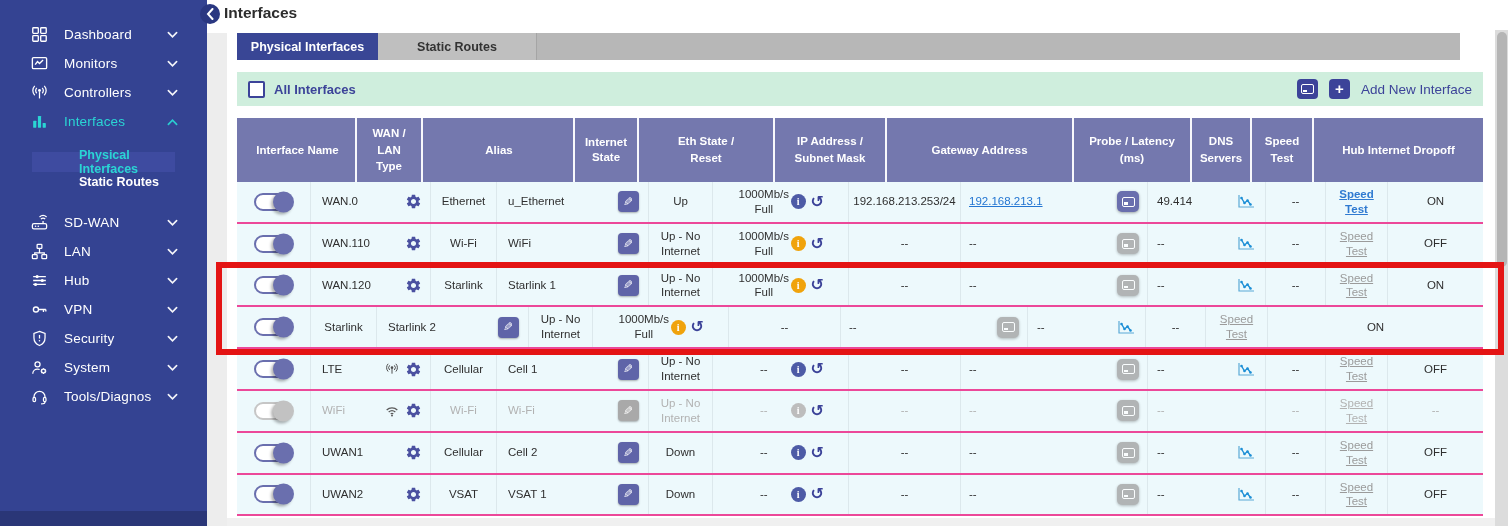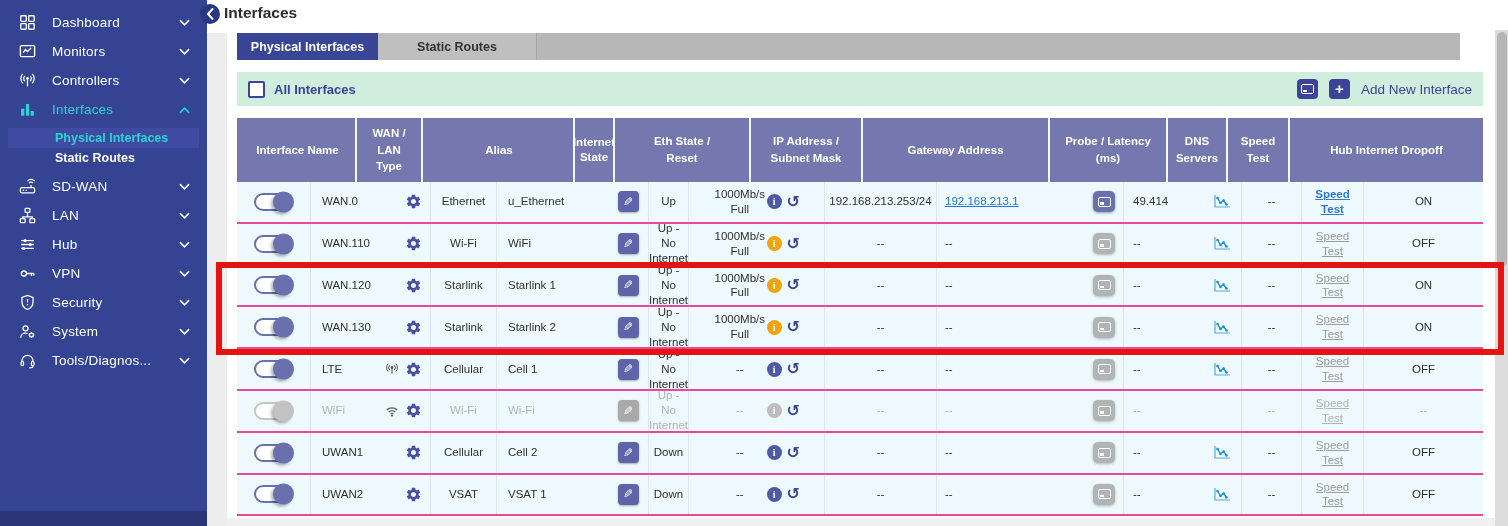--- a/index.html
+++ b/index.html
@@ -1,18 +1,18 @@
 <!DOCTYPE html>
 <html style="--sidebar-bg: #344392; --accent: #2ad5d4; --indigo: #3c4399; --header-purple: #7478ae; --row-bg: #edf9fc; --green-bar: #cfeedd; --warn: #f0a30c; --info-blue: #4d5ba6; --link-blue: #2476d2; --red: #e41414; --tab-active: #394695; --toggle: #6a6fae;"><head>
 <meta charset="utf-8">
 <style>
   html,body{margin:0;padding:0}
   body{width:1508px;height:526px;position:relative;overflow:hidden;background:#fff;
        font-family:"Liberation Sans","DejaVu Sans",sans-serif;}
-  ul{list-style:none;margin:4px;padding:0}
+  ul{list-style:none;margin:16px;padding:0}
   button{font-family:inherit}
 
   
   .sidebar{position:absolute;left:0;top:0;width:207px;height:526px;background:var(--sidebar-bg,#344392);color:#fff;z-index:5}
   .nav{padding-top:4px}
   .nav-row{display:flex;align-items:center;height:29px;padding:0 13px 0 14px;gap:15px;cursor:pointer;font-size:13.5px;font-weight:500;letter-spacing:.2px}
   .nav-ic{width:19px;height:19px;color:#fff;flex:none}
   .nav-label{flex:1;white-space:nowrap;overflow:hidden}
   .chev{width:11px;height:8px;color:#fff;opacity:.95;flex:none}
   .nav-row.active{color:var(--accent,#2ad5d4)}
@@ -51,21 +51,21 @@
   .hcell:last-child{border-right:none}
   .trow{display:flex;height:41.8px;background:var(--row-bg,#edf9fc);border-bottom:2px solid #ec4899;box-sizing:border-box}
   .cell{display:flex;align-items:center;border-right:1px solid #dce8ec;box-sizing:border-box;padding:0 8px;font-size:11.5px;color:#2f2f2f}
   .cell:last-child{border-right:none}
   .center{justify-content:center;text-align:center}
   .between{justify-content:space-between}
   .col-0{width:74px;justify-content:center}
   .col-1{width:120px;padding:0 8px 0 11px}
   .col-2{width:66px;padding:0 10px}
   .col-3{width:152px;padding:0 9px 0 11px}
-  .col-4{width:40px;padding:0 3px;line-height:1.3}
+  .col-4{width:64px;padding:0 3px;line-height:1.3}
   .col-5{width:136px;padding:0 24px}
   .col-6{width:112px;padding:0 3px}
   .col-7{width:187px;padding:0 8px}
   .col-8{width:118px;padding:0 9px}
   .col-9{width:60px}
   .col-10{width:62px;padding:0 2px}
   .col-11{flex:1}
 
   .cval{line-height:1.3}
   .ic-group{display:flex;align-items:center;gap:5px;flex:none}
@@ -620,29 +620,20 @@
     <div class="cell col-11 center">
             <span class="cval hub-txt">ON</span>
           </div>
   </div>
         <div class="trow">
     <div class="cell col-0">
             <span class="toggle">
               <span class="knob"></span>
             </span>
           </div>
-    <div class="cell col-1 between">
-      <span class="cval name-txt">WAN.130</span>
-      <span class="ic-group">
-
-        <svg class="gear" viewBox="0 0 24 24">
-                <use href="#sym-gear"></use>
-              </svg>
-      </span>
-    </div>
     <div class="cell col-2 center">
             <span class="cval type-txt">Starlink</span>
           </div>
     <div class="cell col-3 between">
       <span class="cval alias-txt">Starlink 2</span>
       <span class="edit-btn">
               <span class="pencil">✎</span>
             </span>
     </div>
     <div class="cell col-4 center">

